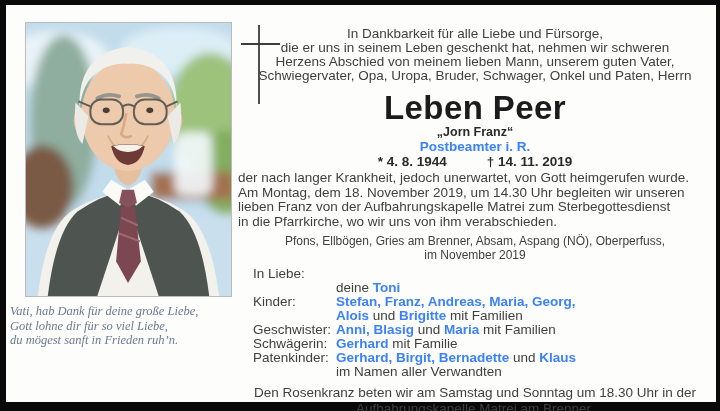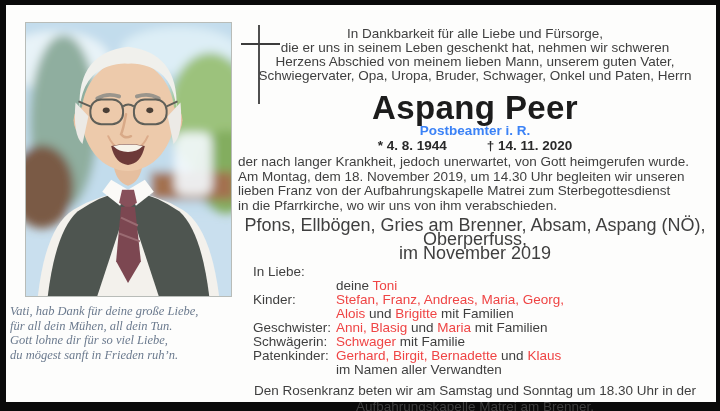--- a/index.html
+++ b/index.html
@@ -31,26 +31,26 @@
   .line{display:block;}
   .opening{margin:11px 0 9px;text-align:center;font-size:13.5px;line-height:14px;}
   .name{
     margin:7px 0 0;text-align:center;font-size:33px;line-height:31px;
     font-weight:700;color:#1c1c1c;letter-spacing:.4px;
   }
   .nick{margin-top:3px;text-align:center;font-weight:700;font-size:12.5px;line-height:13px;color:#2a2a2a;}
   .prof{text-align:center;font-weight:700;font-size:13.5px;line-height:15px;color:#3b82f6;}
   .dates{display:flex;justify-content:center;gap:40px;font-weight:700;font-size:13.5px;line-height:15px;color:#2a2a2a;}
   .announce{margin:2px 0 0;text-align:left;font-size:13.5px;line-height:14.5px;}
-  .places{margin:5px 0 0;text-align:center;font-size:18px;line-height:14px;}
+  .places{margin:5px 0 0;text-align:center;font-size:12px;line-height:14px;}
   .family{margin:5px 0 0 15px;font-size:13.5px;line-height:14px;}
   .frow{display:flex;}
   .flabel{flex:0 0 83px;}
   .fval{flex:1;}
-  .fval .b{font-weight:400;color:#ef4444;}
+  .fval .b{font-weight:700;color:#3b82f6;}
   .closing{margin:6px 0 0;text-align:center;font-size:13.5px;line-height:16px;}
 </style>
 </head>
 <body>
 
 <div class="frame">
   <div class="page">
 
     <div class="photo" title="Elderly man with white hair and glasses, dark vest, white shirt and dark red tie, in front of a window with plants">
       <svg viewBox="0 0 207 275" preserveAspectRatio="none">
@@ -101,43 +101,43 @@
         <path d="M101,92 Q98,108 96,112 Q100,117 106,114" stroke="#d8a987" stroke-width="2.5" fill="none" stroke-linecap="round"></path>
         <path d="M83,114 Q87,123 94,127" stroke="#dcab8a" stroke-width="2" fill="none" stroke-linecap="round"></path>
         <path d="M123,114 Q119,123 112,127" stroke="#dcab8a" stroke-width="2" fill="none" stroke-linecap="round"></path>
         <path d="M86,124 Q103,120 120,124 Q116,142 103,143 Q90,142 86,124 Z" fill="#6d3a38"></path>
         <path d="M88,124 Q103,121 118,124 Q112,130 103,130 Q94,130 88,124 Z" fill="#f7f3ea"></path>
       </svg>
     </div>
 
     <div class="poem">
         <span class="line">Vati, hab Dank für deine große Liebe,</span>
-        <span class="line">für all dein Mühen, all dein Tun.</span>
         <span class="line">Gott lohne dir für so viel Liebe,</span>
         <span class="line">du mögest sanft in Frieden ruh’n.</span>
       </div>
 
     <svg class="cross" width="44" height="90" viewBox="0 0 44 90">
       <line x1="20" y1="7" x2="20" y2="86" stroke="#3c3c3c" stroke-width="1.8"></line>
       <line x1="2" y1="26" x2="41" y2="26" stroke="#3c3c3c" stroke-width="1.8"></line>
     </svg>
 
     <div class="col">
       <p class="opening">
           <span class="line">In Dankbarkeit für alle Liebe und Fürsorge,</span>
           <span class="line">die er uns in seinem Leben geschenkt hat, nehmen wir schweren</span>
           <span class="line">Herzens Abschied von meinem lieben Mann, unserem guten Vater,</span>
           <span class="line">Schwiegervater, Opa, Uropa, Bruder, Schwager, Onkel und Paten, Herrn</span>
         </p>
 
-      <h1 class="name">Aspang Peer</h1>
+      <h1 class="name">Leben Peer</h1>
+      <div class="nick">„Jorn Franz“</div>
       <div class="prof">Postbeamter i. R.</div>
       <div class="dates">
         <span>* 4. 8. 1944</span>
-        <span>† 14. 11. 2020</span>
+        <span>† 14. 11. 2019</span>
       </div>
 
       <p class="announce">
           <span class="line">der nach langer Krankheit, jedoch unerwartet, von Gott heimgerufen wurde.</span>
           <span class="line">Am Montag, dem 18. November 2019, um 14.30 Uhr begleiten wir unseren</span>
           <span class="line">lieben Franz von der Aufbahrungskapelle Matrei zum Sterbegottesdienst</span>
           <span class="line">in die Pfarrkirche, wo wir uns von ihm verabschieden.</span>
         </p>
       <p class="places">
           <span class="line">Pfons, Ellbögen, Gries am Brenner, Absam, Aspang (NÖ), Oberperfuss,</span>
@@ -160,21 +160,21 @@
             <div class="frow">
               <div class="flabel"></div>
               <div class="fval"><span class="b">Alois</span><span> und </span><span class="b">Brigitte</span><span> mit Familien</span></div>
             </div>
             <div class="frow">
               <div class="flabel">Geschwister:</div>
               <div class="fval"><span class="b">Anni, Blasig</span><span> und </span><span class="b">Maria</span><span> mit Familien</span></div>
             </div>
             <div class="frow">
               <div class="flabel">Schwägerin:</div>
-              <div class="fval"><span class="b">Schwager</span><span> mit Familie</span></div>
+              <div class="fval"><span class="b">Gerhard</span><span> mit Familie</span></div>
             </div>
             <div class="frow">
               <div class="flabel">Patenkinder:</div>
               <div class="fval"><span class="b">Gerhard, Birgit, Bernadette</span><span> und </span><span class="b">Klaus</span></div>
             </div>
             <div class="frow">
               <div class="flabel"></div>
               <div class="fval"><span>im Namen aller Verwandten</span></div>
             </div>
           </div>

